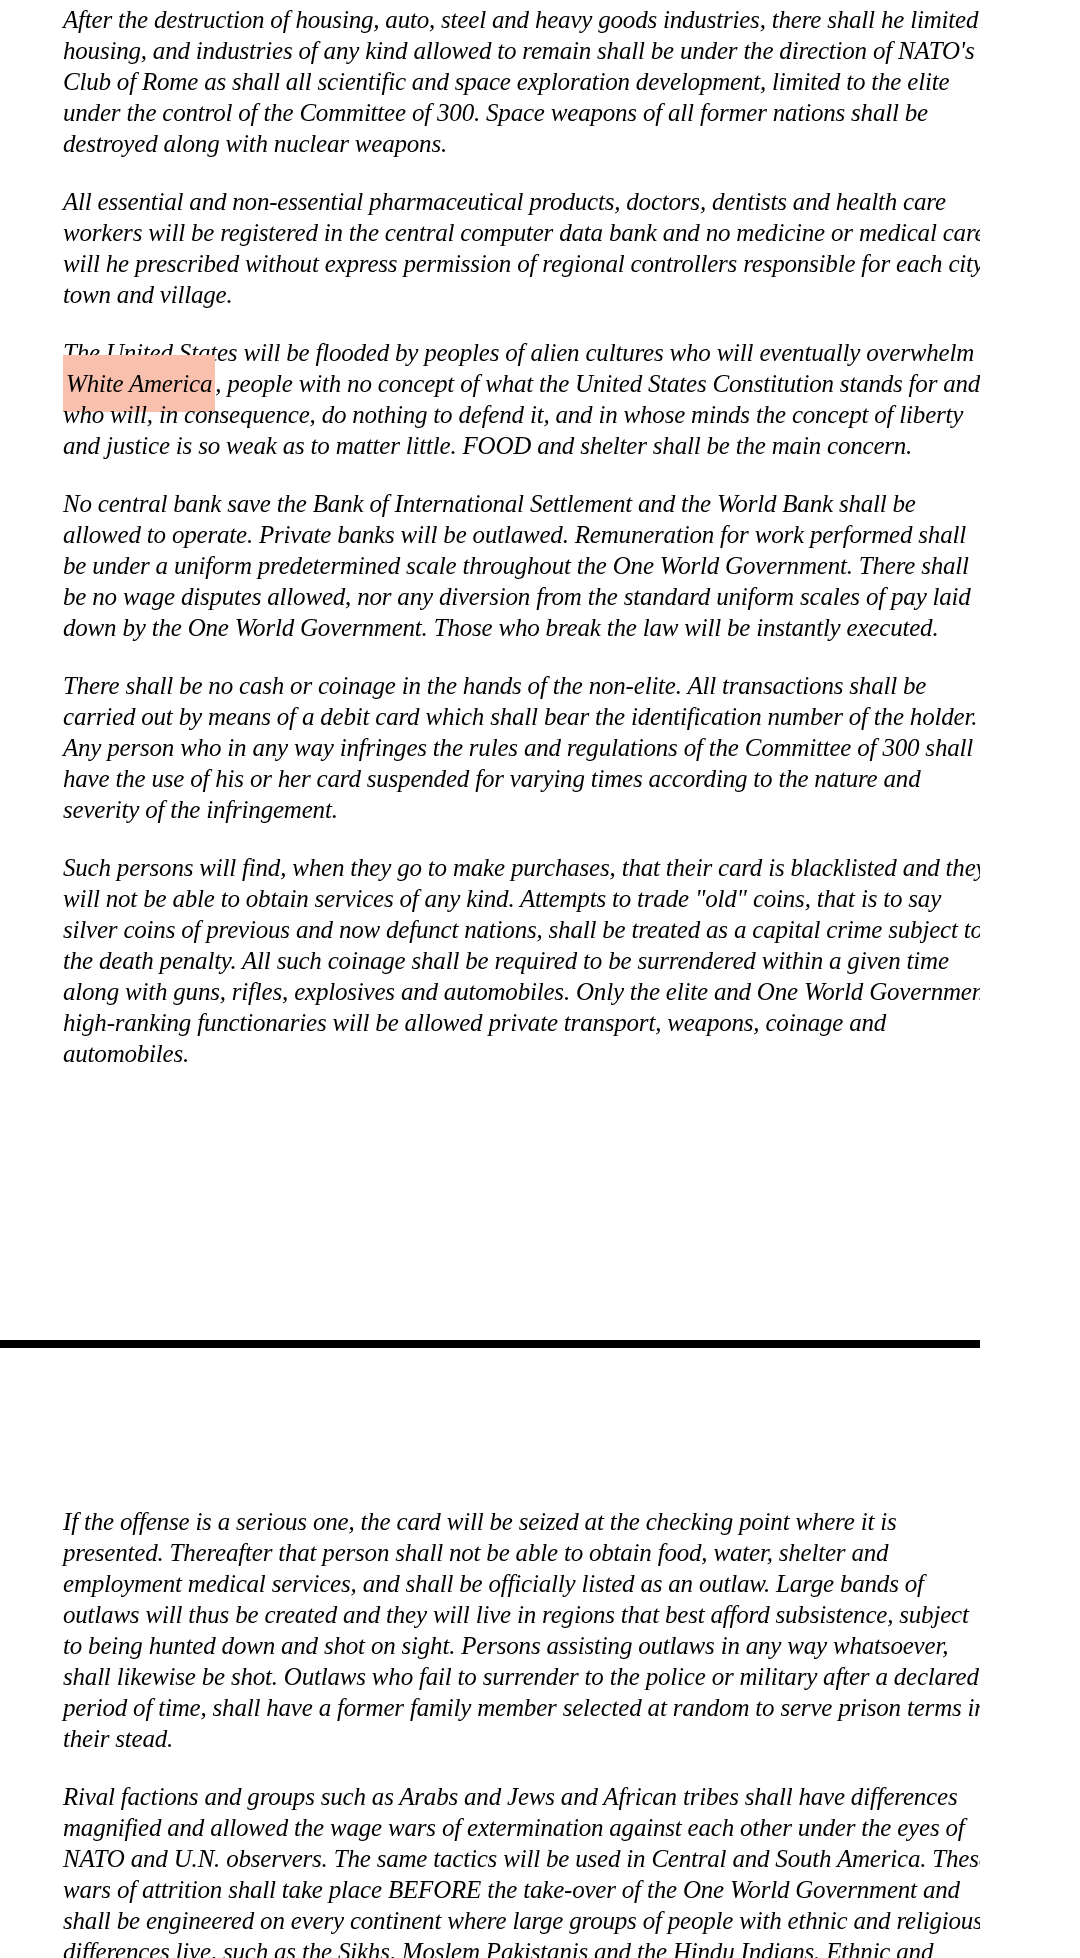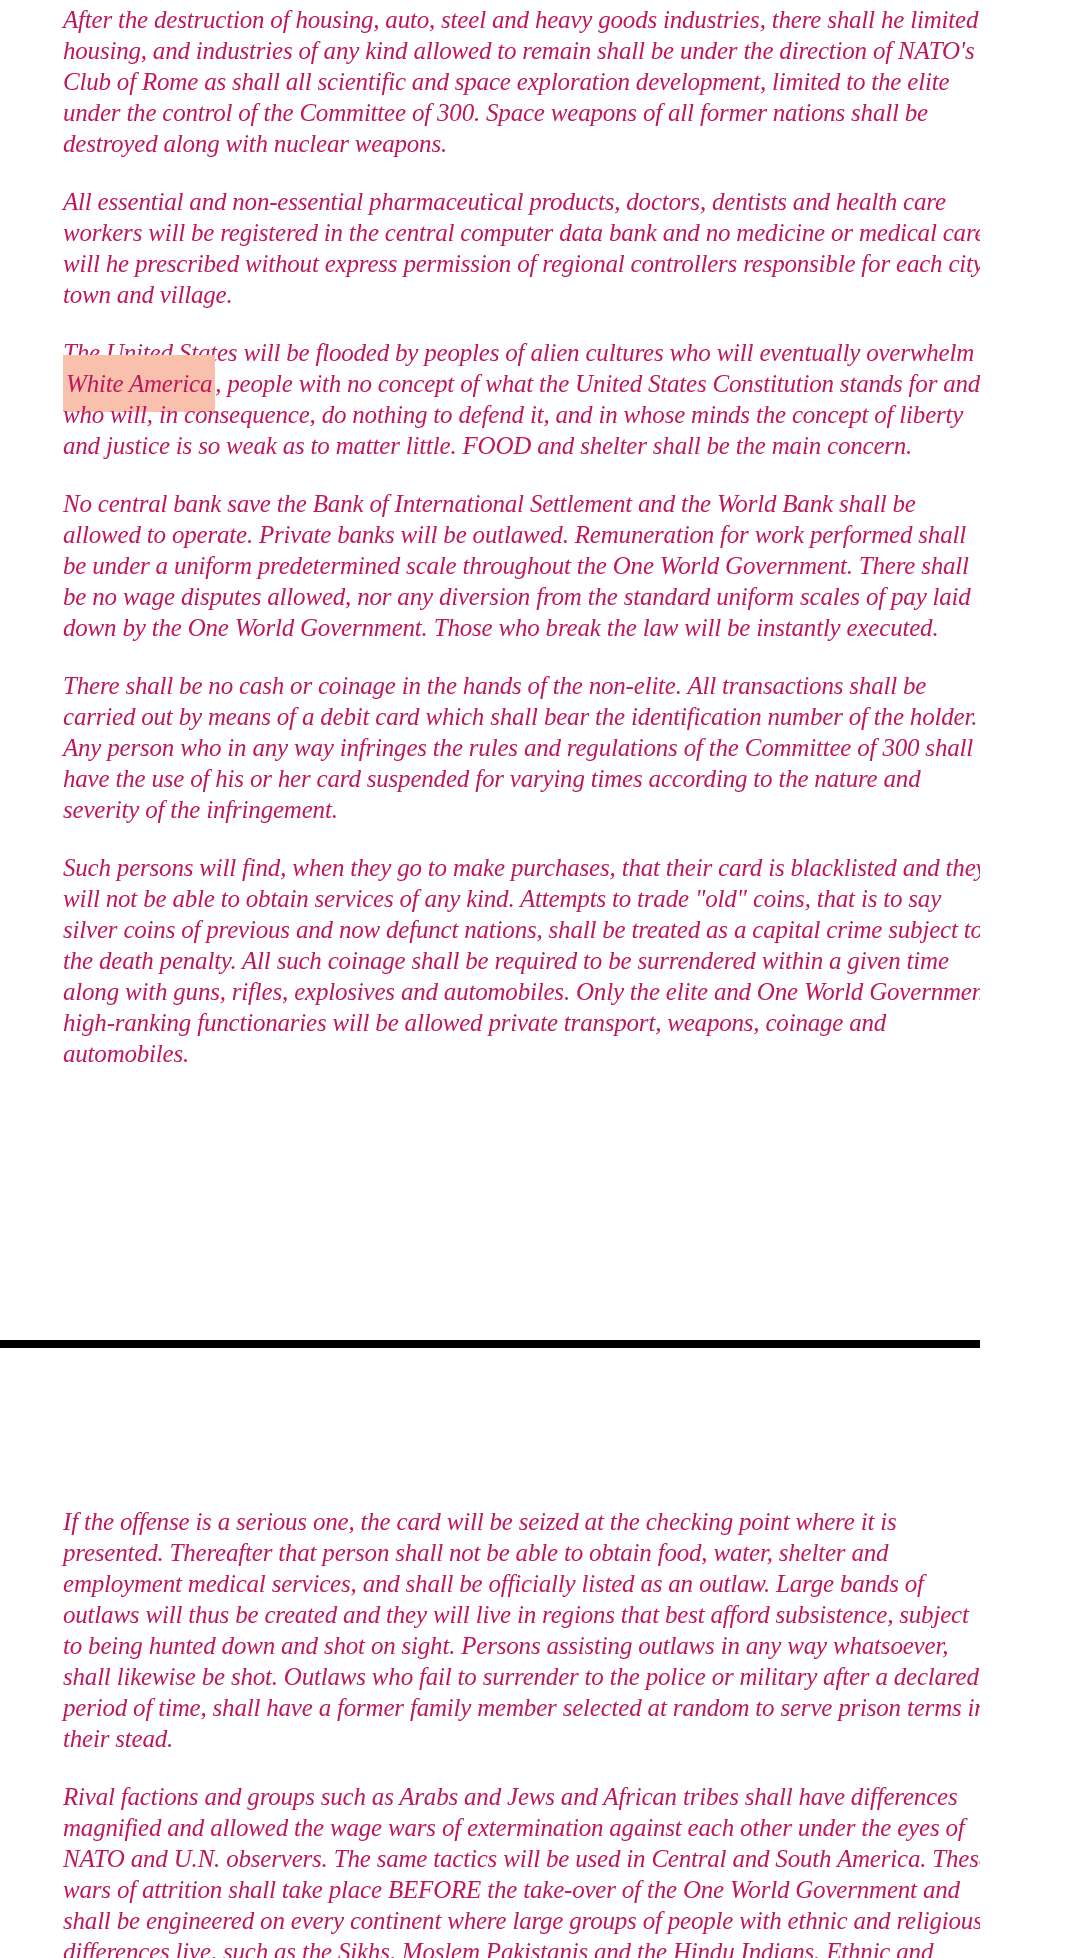--- a/index.html
+++ b/index.html
@@ -8,21 +8,21 @@
     background: #ffffff;
   }
   .page {
     position: relative;
     width: 980px;
     height: 1958px;
     background: #ffffff;
     overflow: hidden;
     font-family: "Liberation Serif", "DejaVu Serif", serif;
     font-style: italic;
-    color: #be185d;
+    color: #000000;
   }
   .section {
     position: absolute;
     left: 63px;
     width: 930px;
   }
   .section-top { top: 4px; }
   .section-bottom { top: 1506px; }
   .para {
     margin: 0 0 27px 0;

